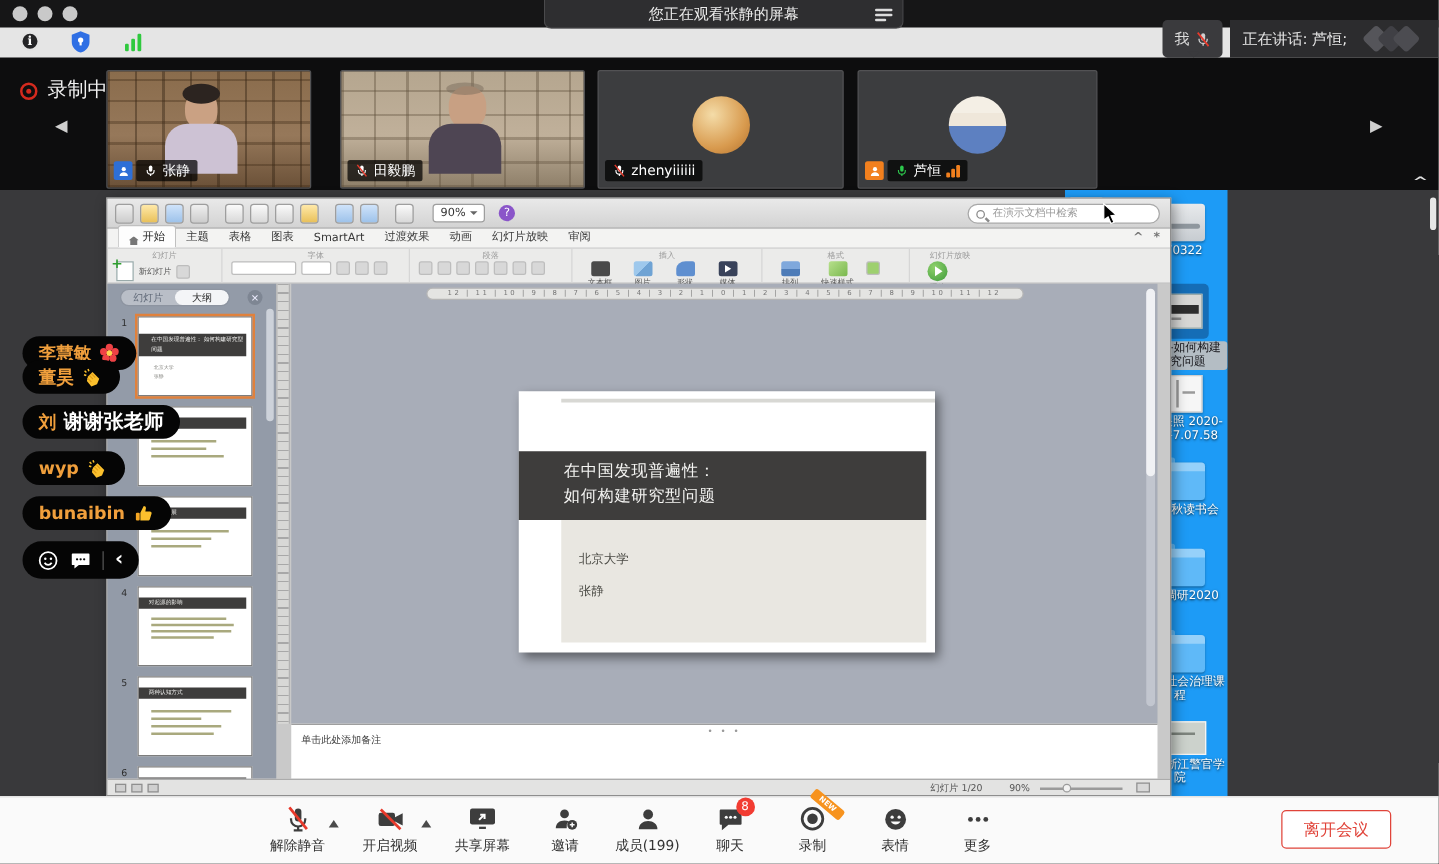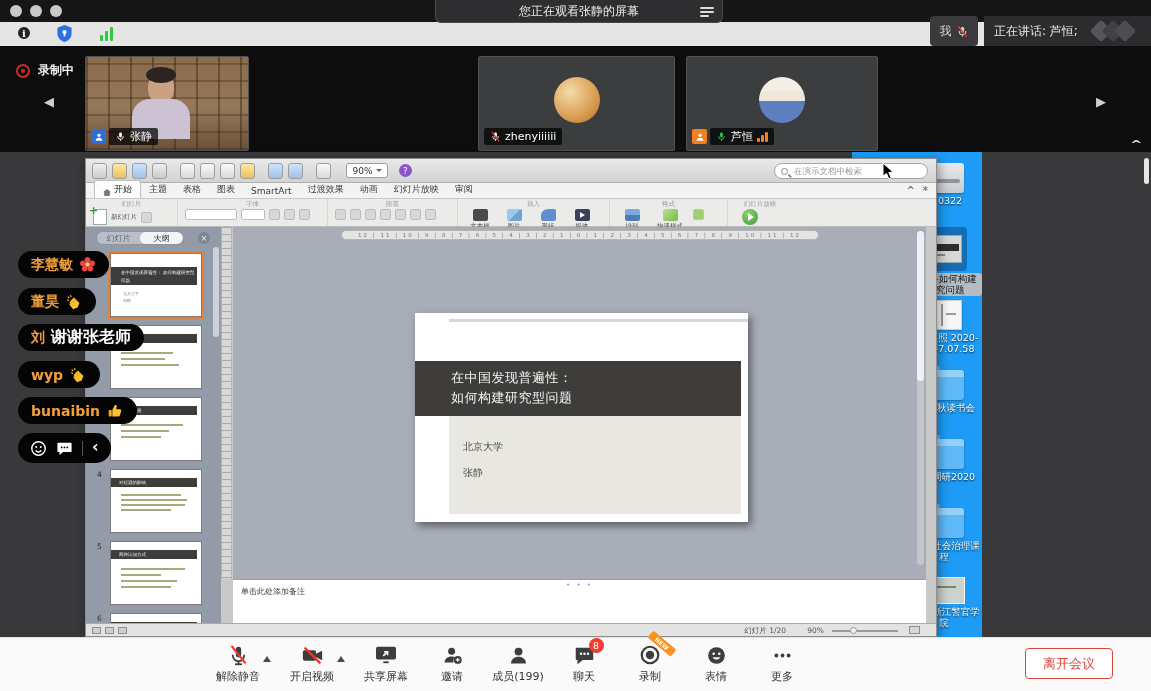--- a/index.html
+++ b/index.html
@@ -35,21 +35,21 @@
   .voov i{position:absolute;width:16px;height:16px;transform:rotate(45deg);border-radius:3px;display:block;}
   .voov i.a{left:4px;top:3px;background:#55555a;}
   .voov i.b{left:16px;top:3px;background:#404045;}
   .voov i.c{left:28px;top:3px;background:#4c4c51;}
 
   
   .videostrip{position:absolute;left:0;top:46px;width:100%;height:106px;background:#0d0d0e;}
   .rec{position:absolute;left:16px;top:16px;display:flex;align-items:center;gap:8px;}
   .rec .dot{width:14px;height:14px;border-radius:50%;border:2px solid #d42a1e;position:relative;}
   .rec .dot:after{content:"";position:absolute;left:3px;top:3px;width:4px;height:4px;border-radius:50%;background:#d42a1e;}
-  .rec .lbl{color:#f0f0f0;font-size:12px;font-weight:bold;}
+  .rec .lbl{color:#f0f0f0;font-size:16px;font-weight:normal;}
   .strip-chev{position:absolute;color:#cfcfcf;font-size:13px;}
   .chev-l{left:44px;top:48px;}
   .chev-r{left:1096px;top:48px;}
   .chev-collapse{left:1130px;top:90px;color:#e0e0e0;font-size:15px;font-weight:bold;transform:scaleY(.7);}
   .edge-scroll{position:absolute;right:2px;top:108px;width:5px;height:26px;background:#e6e6e6;border-radius:3px;}
 
   .tile{position:absolute;top:10px;height:95px;background:#3c3d3f;border:1px solid #525254;border-radius:2px;overflow:hidden;}
   .t1{left:85px;width:164px;}
   .t2{left:272px;width:196px;}
   .t3{left:478px;width:197px;}
@@ -214,21 +214,21 @@
   .st-zoom{position:absolute;right:112px;top:2px;font-size:7.5px;color:#555;}
   .st-slider{position:absolute;right:38px;top:6px;width:66px;height:1.5px;background:#9a9a9a;}
   .st-slider i{position:absolute;left:18px;top:-3px;width:7px;height:7px;border-radius:50%;background:#f2f2f2;border:1px solid #9a9a9a;}
   .st-fit{position:absolute;right:16px;top:2px;width:11px;height:8px;border:1px solid #8f8f8f;background:#d8d8d8;}
 
   
   .rx{position:absolute;left:18px;height:27px;background:#050505;border-radius:14px;display:flex;align-items:center;
     gap:6px;padding:0 13px;z-index:7;}
   .rx .nm{color:#f09f3c;font-size:14px;font-weight:bold;white-space:nowrap;}
   .rx .msg{color:#fff;font-size:16px;font-weight:bold;white-space:nowrap;}
-  .rx1{top:251px;justify-content:center;}.rx2{top:288px;}.rx3{top:324px;}.rx4{top:361px;}.rx5{top:397px;}
+  .rx1{top:269px;justify-content:center;}.rx2{top:288px;}.rx3{top:324px;}.rx4{top:361px;}.rx5{top:397px;}
   .rxbar{position:absolute;left:18px;top:433px;height:30px;background:#050505;border-radius:15px;display:flex;
     align-items:center;gap:9px;padding:0 12px;z-index:7;}
   .rxbar .div{width:1px;height:15px;background:#555;}
   .rxbar .back{color:#fff;font-size:16px;font-weight:bold;line-height:1;margin-top:-2px;}
 
   
   .bottombar{position:absolute;left:0;top:637px;width:100%;height:54px;background:#fafafa;border-top:1px solid #e2e2e2;}
   .mbtns{position:absolute;left:205px;top:5px;display:flex;align-items:flex-start;gap:0;}
   .mbtn{display:flex;flex-direction:column;align-items:center;gap:2px;width:66px;}
   .mbtn .lb{font-size:11px;color:#333;white-space:nowrap;}
@@ -319,20 +319,38 @@
           <svg width="11" height="11" viewBox="0 0 24 24">
               <rect x="9" y="3" width="6" height="11" rx="3" fill="#fff"></rect>
               <path d="M6 11v1a6 6 0 0 0 12 0v-1" stroke="#fff" stroke-width="2" fill="none"></path>
               <line x1="12" y1="18" x2="12" y2="21.5" stroke="#fff" stroke-width="2"></line>
             </svg>
           <span class="nm">张静</span>
         </span>
       </div>
     </div>
 
+    <div class="tile t2 photo2">
+      <div class="person">
+          <div class="p-hair"></div>
+          <div class="p-head"></div>
+          <div class="p-body"></div>
+        </div>
+      <div class="namebar">
+        <span class="namepill">
+          <svg width="11" height="11" viewBox="0 0 24 24">
+              <rect x="9" y="3" width="6" height="11" rx="3" fill="#fff"></rect>
+              <path d="M6 11v1a6 6 0 0 0 12 0v-1" stroke="#fff" stroke-width="2" fill="none"></path>
+              <line x1="12" y1="18" x2="12" y2="21.5" stroke="#fff" stroke-width="2"></line>
+              <line x1="4" y1="2" x2="20" y2="22" stroke="#e8392b" stroke-width="2.5"></line>
+            </svg>
+          <span class="nm">田毅鹏</span>
+        </span>
+      </div>
+    </div>
 
     <div class="tile t3">
       <div class="avatar av-doge"></div>
       <div class="namebar">
         <span class="namepill">
           <svg width="11" height="11" viewBox="0 0 24 24">
               <rect x="9" y="3" width="6" height="11" rx="3" fill="#fff"></rect>
               <path d="M6 11v1a6 6 0 0 0 12 0v-1" stroke="#fff" stroke-width="2" fill="none"></path>
               <line x1="12" y1="18" x2="12" y2="21.5" stroke="#fff" stroke-width="2"></line>
               <line x1="4" y1="2" x2="20" y2="22" stroke="#e8392b" stroke-width="2.5"></line>

